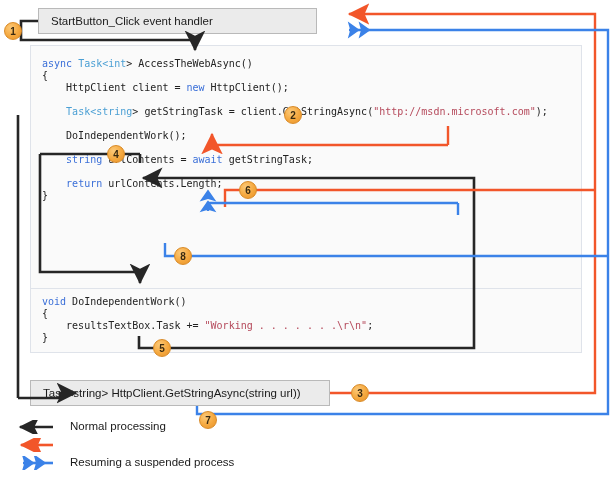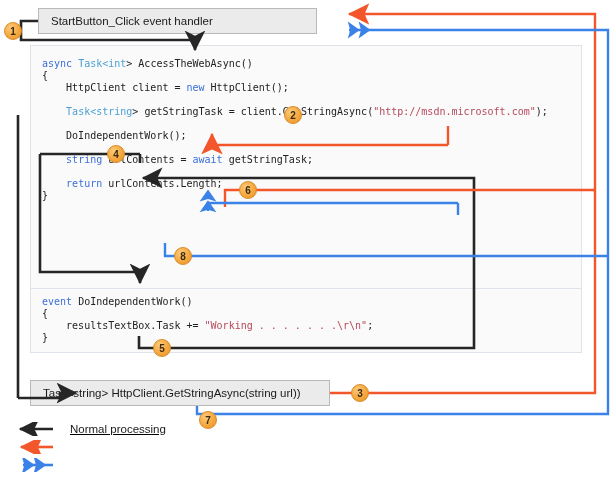--- a/index.html
+++ b/index.html
@@ -39,21 +39,21 @@
     background:radial-gradient(circle at 35% 30%, #fcc978 0%, #f5a83e 55%, #e6922a 100%);
     border:1px solid #d98a26;
     color:#3a2a10;font-size:10px;font-weight:bold;
     display:flex;align-items:center;justify-content:center;
     z-index:6;box-sizing:border-box;
     font-family:"Liberation Sans",sans-serif;
   }
 
   
   .legend{position:absolute;left:8px;top:420px;z-index:6;}
-  .legrow{display:flex;align-items:center;height:18px;text-decoration:underline;}
+  .legrow{display:flex;align-items:flex-start;height:18px;}
   .legtext{font-size:11.5px;color:#1a1a1a;margin-left:10px;}
   .legsvg{width:52px;height:14px;display:block;}
 </style>
 </head>
 <body>
 
 <div id="stage">
 
   <div class="box greybox" style="left:38px;top:8px;width:279px;height:26px;">
     <span>StartButton_Click event handler</span>
@@ -62,21 +62,21 @@
   <div class="box codebox" style="left:30px;top:45px;width:552px;height:308px;"></div>
 
   <div class="box codebox" style="left:30px;top:288px;width:552px;height:65px;"></div>
 
   <div class="box greybox" style="left:30px;top:380px;width:300px;height:26px;">
     <span>Task&lt;string&gt; HttpClient.GetStringAsync(string url))</span>
   </div>
 
   <div class="code" id="code-main" style="left:42px;top:58px;"><div><span class="kw">async </span><span class="ty">Task</span><span class="ty">&lt;</span><span class="ty">int</span><span>&gt; AccessTheWebAsync()</span></div><div><span>{</span></div><div><span>    HttpClient client = </span><span class="kw">new</span><span> HttpClient();</span></div><div>&nbsp;</div><div><span>    </span><span class="ty">Task</span><span class="ty">&lt;</span><span class="ty">string</span><span>&gt; getStringTask = client.GetStringAsync(</span><span class="st">"http://msdn.microsoft.com"</span><span>);</span></div><div>&nbsp;</div><div><span>    DoIndependentWork();</span></div><div>&nbsp;</div><div><span>    </span><span class="kw">string</span><span> urlContents = </span><span class="kw">await</span><span> getStringTask;</span></div><div>&nbsp;</div><div><span>    </span><span class="kw">return</span><span> urlContents.Length;</span></div><div><span>}</span></div></div>
 
-  <div class="code" id="code-worker" style="left:42px;top:296px;"><div><span class="kw">event</span><span> DoIndependentWork()</span></div><div><span>{</span></div><div><span>    resultsTextBox.Task += </span><span class="st">"Working . . . . . . .\r\n"</span><span>;</span></div><div><span>}</span></div></div>
+  <div class="code" id="code-worker" style="left:42px;top:296px;"><div><span class="kw">void</span><span> DoIndependentWork()</span></div><div><span>{</span></div><div><span>    resultsTextBox.Task += </span><span class="st">"Working . . . . . . .\r\n"</span><span>;</span></div><div><span>}</span></div></div>
 
   <svg class="layer lines" viewBox="0 0 610 503">
     <defs>
       <marker id="ah-black" markerWidth="9" markerHeight="9" refX="7.5" refY="4" orient="auto">
         <path d="M0,0 L8,4 L0,8 L2,4 Z" fill="#262626"></path>
       </marker>
       <marker id="ah-orange" markerWidth="10" markerHeight="10" refX="8.5" refY="4.5" orient="auto">
         <path d="M0,0 L9,4.5 L0,9 L2,4.5 Z" fill="#f2562a"></path>
       </marker>
       <marker id="ah-blue" markerWidth="11" markerHeight="9" refX="9" refY="4.5" orient="auto">
@@ -186,16 +186,17 @@
     </div>
     <div class="legrow">
       <svg class="legsvg" viewBox="0 0 52 14">
         <defs>
           <marker id="lg-blue" markerWidth="11" markerHeight="9" refX="9" refY="4.5" orient="auto">
             <path d="M0,4.5 L5,1 L4,4.5 L5,8 Z M4.5,4.5 L9.5,1 L8.5,4.5 L9.5,8 Z" fill="#3b82e8"></path>
           </marker>
         </defs>
         <path d="M45,7 L15,7" fill="none" stroke="#3b82e8" stroke-width="2.6" marker-end="url(#lg-blue)"></path>
       </svg>
+      <span class="legtext">Resuming a suspended process</span>
     </div>
   </div>
 
 </div>
 
 </body></html>

